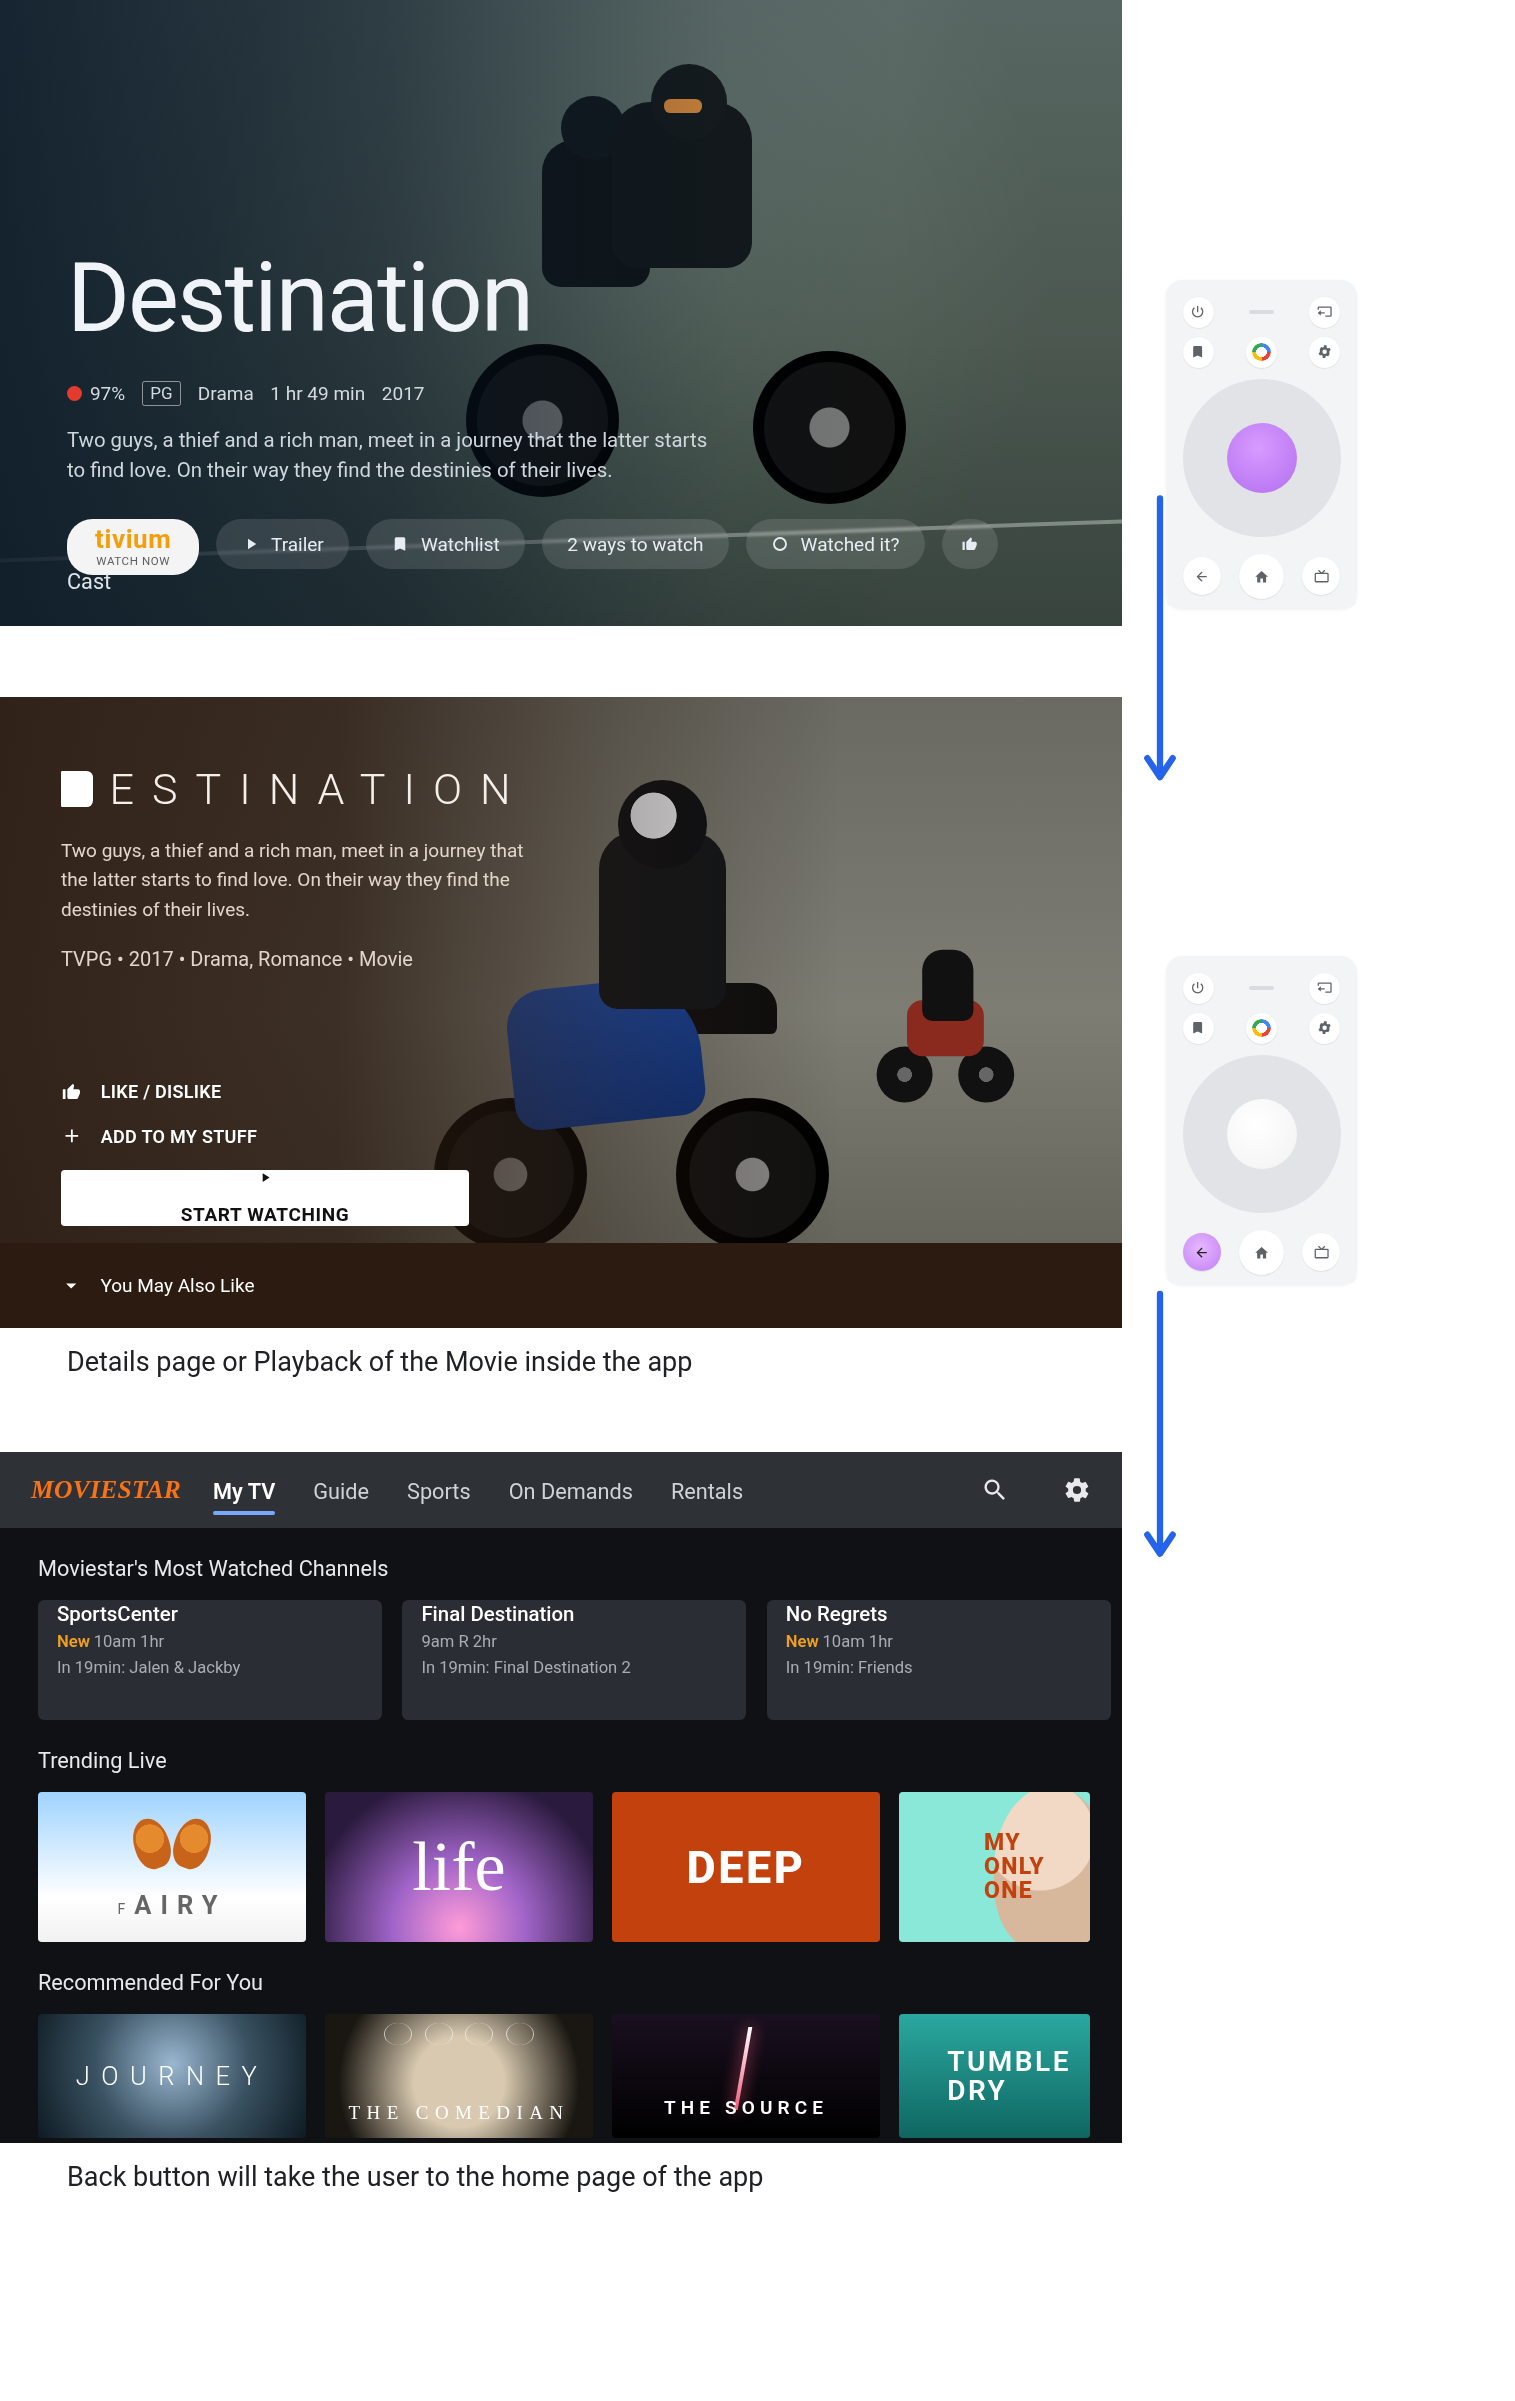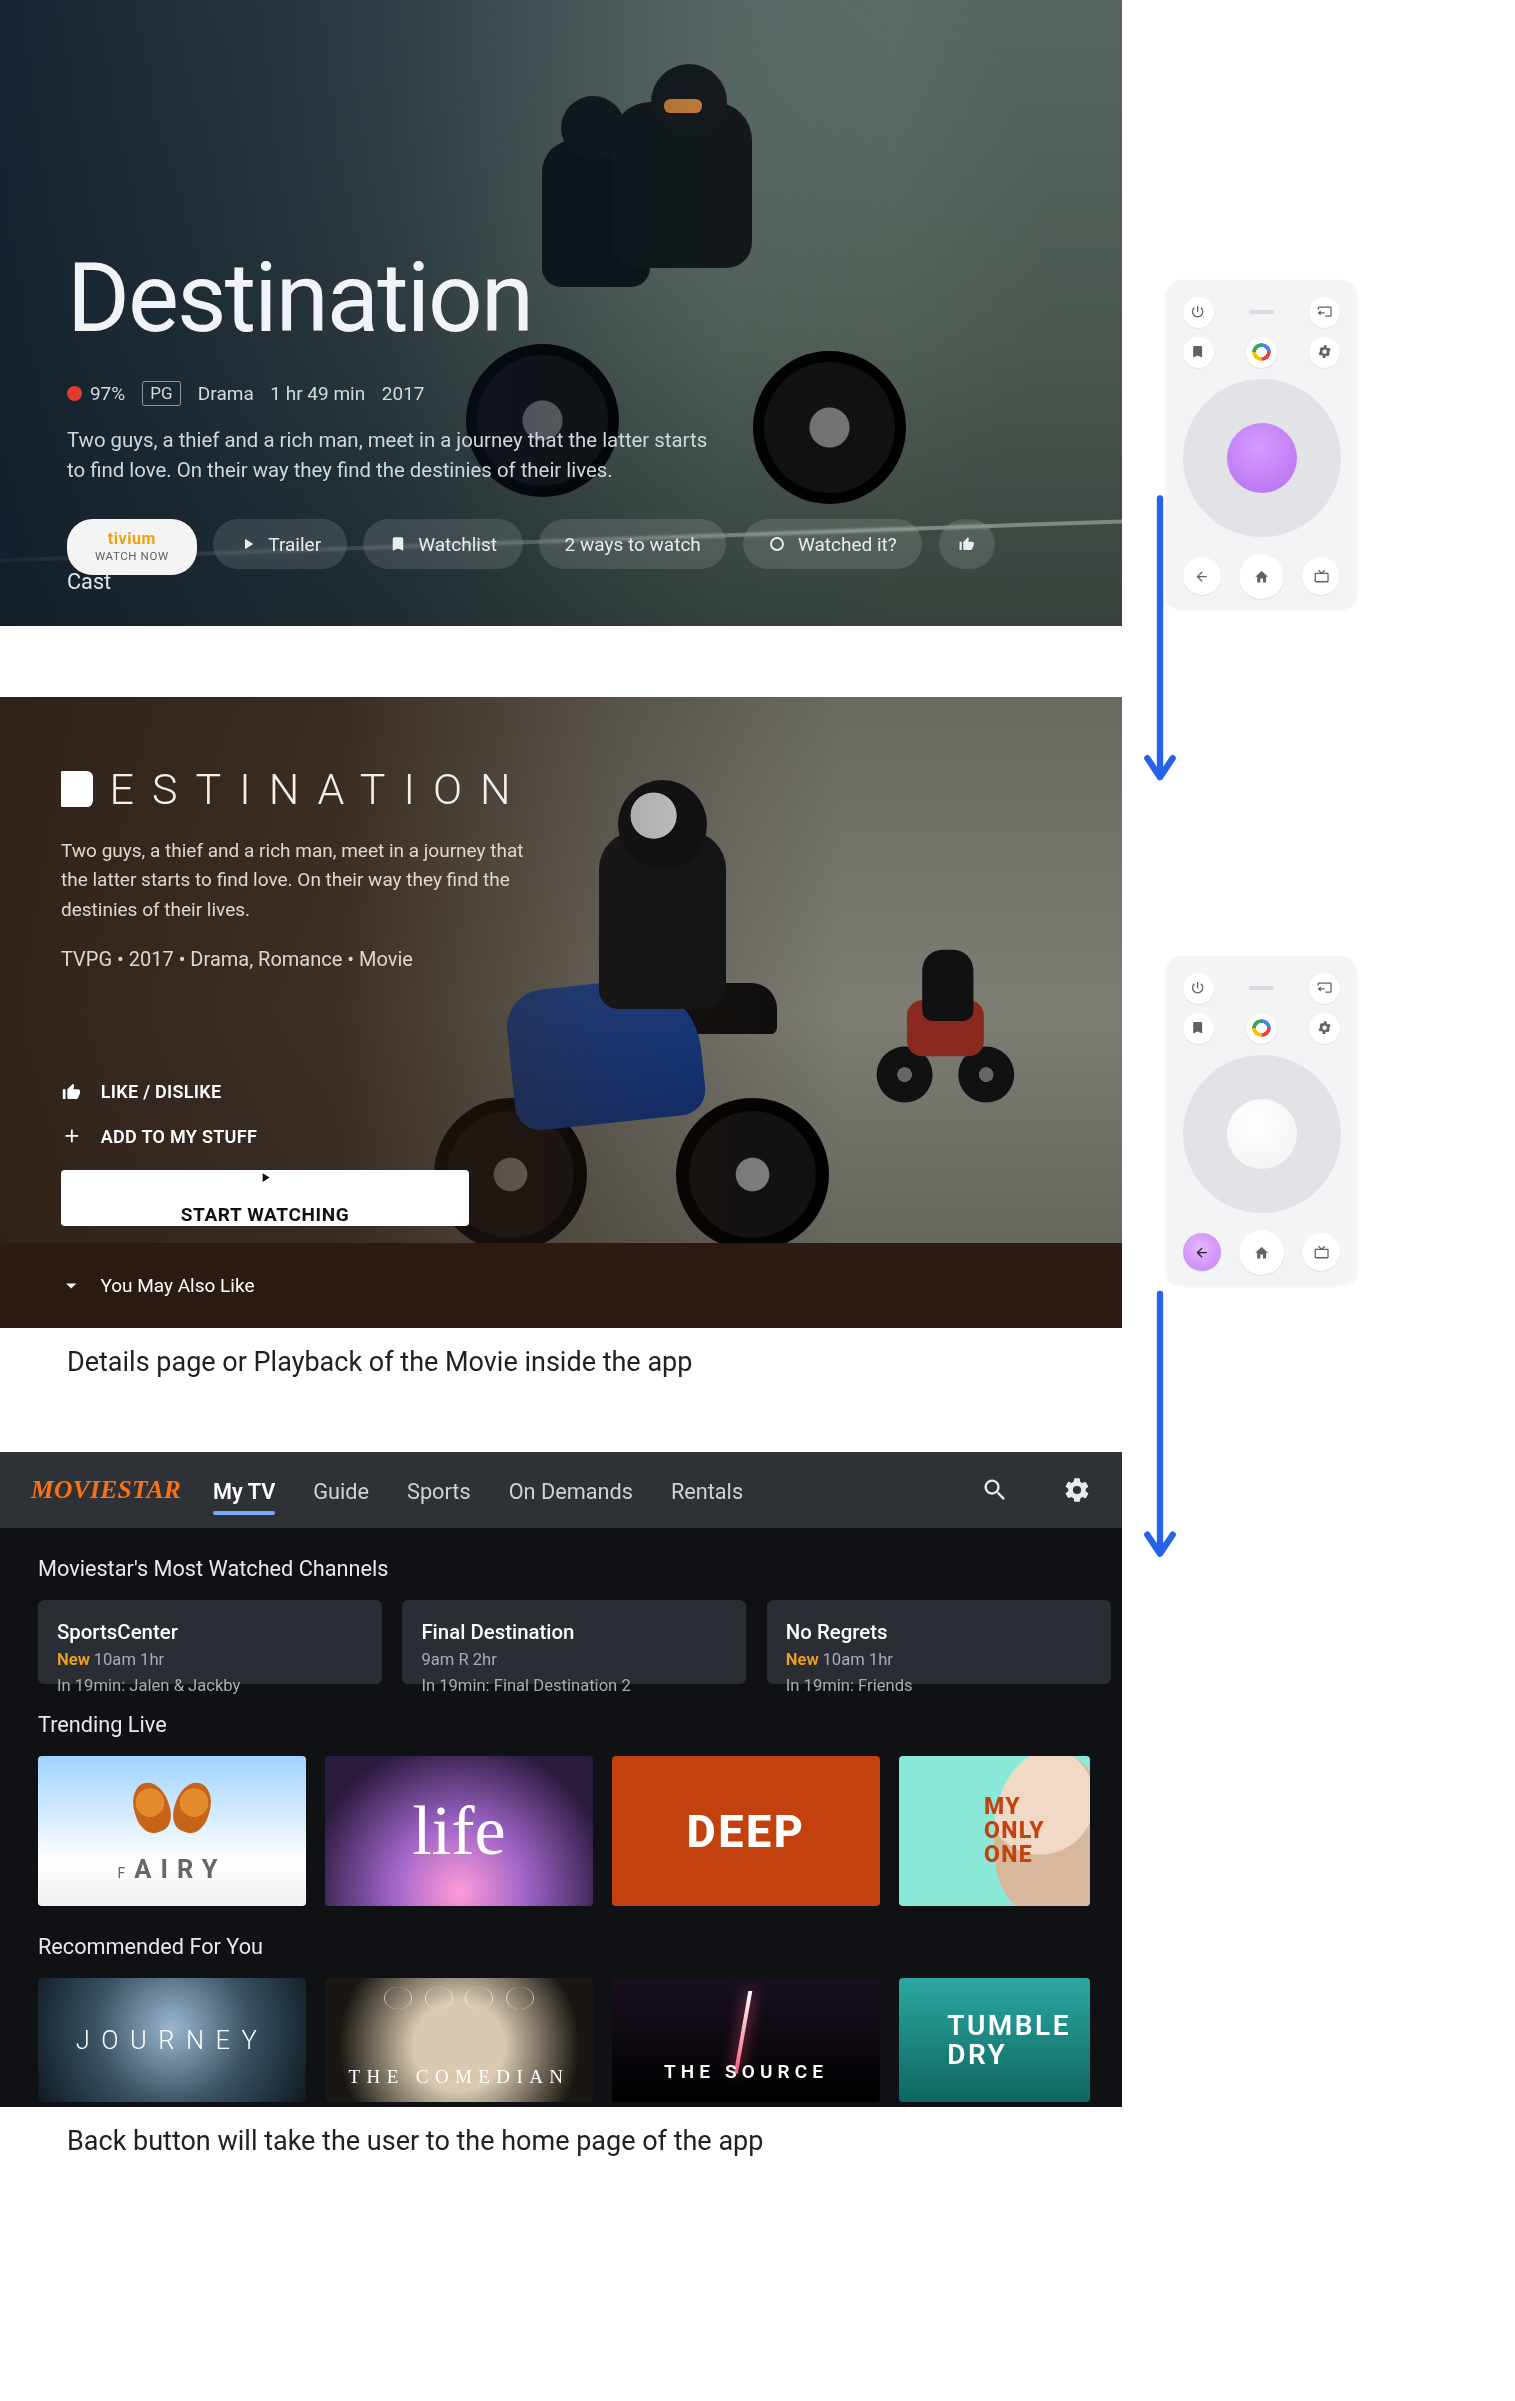--- a/index.html
+++ b/index.html
@@ -20,21 +20,21 @@
   .meta-row{ display:flex; align-items:center; gap:16.6px; margin-top:27px; color:#d4dae0; font-size:19px; }
   .tomato{ display:flex; align-items:center; gap:7.6px; }
   .tomato-dot{ width:15.3px; height:15.3px; border-radius:50%; background:#e33b2e; }
   .pg-chip{ border:1.3px solid rgba(255,255,255,.5); padding:1.3px 7.6px; border-radius:2.5px; font-size:17px; color:#d4dae0; }
   .screen1 .desc{ margin-top:20.4px; font-size:20.4px; line-height:1.45; max-width:650px; color:#cfd6dd; }
   .btn-row{ display:flex; gap:16.6px; margin-top:34px; }
   .pill{ height:50px; border-radius:25.5px; display:flex; align-items:center; gap:11.5px; padding:0 25.5px;
          background:rgba(255,255,255,.12); color:#e7edf3; font-size:19px; backdrop-filter:blur(1.3px); }
   .pill svg{ width:18px; height:18px; fill:#e7edf3; }
   .watch-now{ background:#f4f4f4; color:#303030; flex-direction:column; gap:0; padding:0 28px; height:56px; justify-content:center;}
-  .watch-now .brand{ font-size:16px; font-weight:700; letter-spacing:0.6px; color:#f59e0b; line-height:1; }
+  .watch-now .brand{ font-size:26px; font-weight:700; letter-spacing:0.6px; color:#f59e0b; line-height:1; }
   .watch-now .sub{ font-size:11.5px; letter-spacing:0.6px; color:#606060; margin-top:1.3px; }
   .cast-label{ position:absolute; left:67px; bottom:32px; font-size:21.7px; color:#dfe5eb; }
 
   
   .rider-group{position:absolute; right:255px; top:51px; width:382px; height:382px;}
   .rider-body{position:absolute; left:127px; top:51px; width:140px; height:166px; background:#13181a; border-radius:38px 38px 25.5px 25.5px;}
   .rider-head{position:absolute; left:166px; top:12.7px; width:76px; height:76px; background:#151a1c; border-radius:50%;}
   .rider-head::after{content:""; position:absolute; left:12.7px; top:35px; width:38px; height:14px; background:#d8893a; border-radius:6.4px;}
   .rider2-body{position:absolute; left:57px; top:89px; width:108px; height:147px; background:#0f1416; border-radius:32px 32px 19px 19px;}
   .rider2-head{position:absolute; left:76px; top:45px; width:64px; height:64px; background:#11181a; border-radius:50%;}
@@ -84,21 +84,21 @@
   .topbar{ height:76px; background:#2e3136; display:flex; align-items:center; padding:0 31px; gap:32px;}
   .brand3{ font-family:Georgia,'Times New Roman',serif; font-style:italic; font-weight:700; font-size:25.5px; letter-spacing:0.3px; color:#f97316;}
   .tabs{ display:flex; gap:38px; font-size:21.7px; color:#cfd3d8; }
   .tab{ padding:25.5px 0 23px; position:relative; }
   .tab.active{ color:#fff; font-weight:600;}
   .tab.active::after{content:""; position:absolute; left:0; right:0; bottom:11.5px; height:3.8px; background:#7aa7ff; border-radius:1.9px;}
   .topbar .spacer{flex:1;}
   .top-icn{ width:28px; height:28px; fill:#e7e9ec; }
   .section-h{ font-size:21.7px; font-weight:400; padding:28px 38px 19px; color:#e7e9ec;}
   .cards{ display:flex; gap:20.4px; padding:0 38px;}
-  .ch-card{ flex:0 0 344px; height:84px; background:#2a2d33; border-radius:6.4px; padding:20px 19px; }
+  .ch-card{ flex:0 0 344px; height:120px; background:#2a2d33; border-radius:6.4px; padding:2px 19px; }
   .ch-title{ font-size:20.4px; color:#fff; font-weight:500;}
   .ch-line{ font-size:16.6px; color:#a9adb3; margin-top:6.4px;}
   .new{ color:#f0a020; font-weight:600; margin-right:3.8px;}
   .row-tiles{ display:flex; gap:19px; padding:0 38px; }
   .tile{ flex:0 0 268px; height:150px; border-radius:3.8px; position:relative; overflow:hidden; display:flex; align-items:center; justify-content:center;}
   .tile .lbl{ position:absolute; color:#fff; font-size:24px; letter-spacing:5.1px; font-weight:600; text-align:center;}
   .tile4{flex:0 0 191px;}
   .row-tiles.rec .tile{height:124px;}
   .row-tiles.rec{margin-bottom:0;}
   .t-fairy{background:linear-gradient(180deg,#9fd3ff 0%,#fff 70%,#f1f1f1 100%);}

